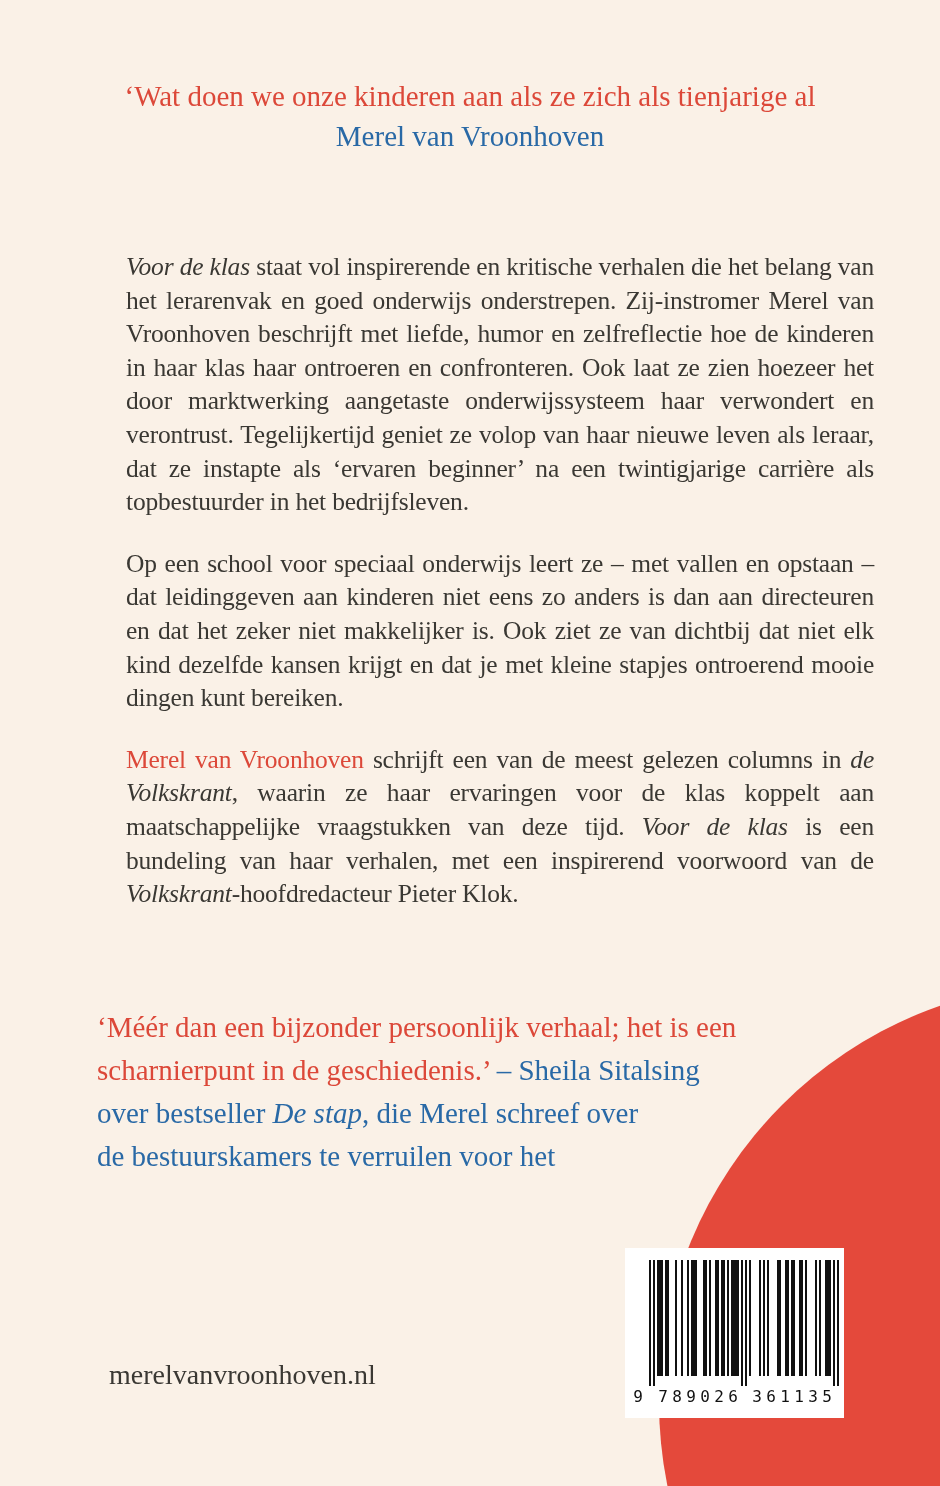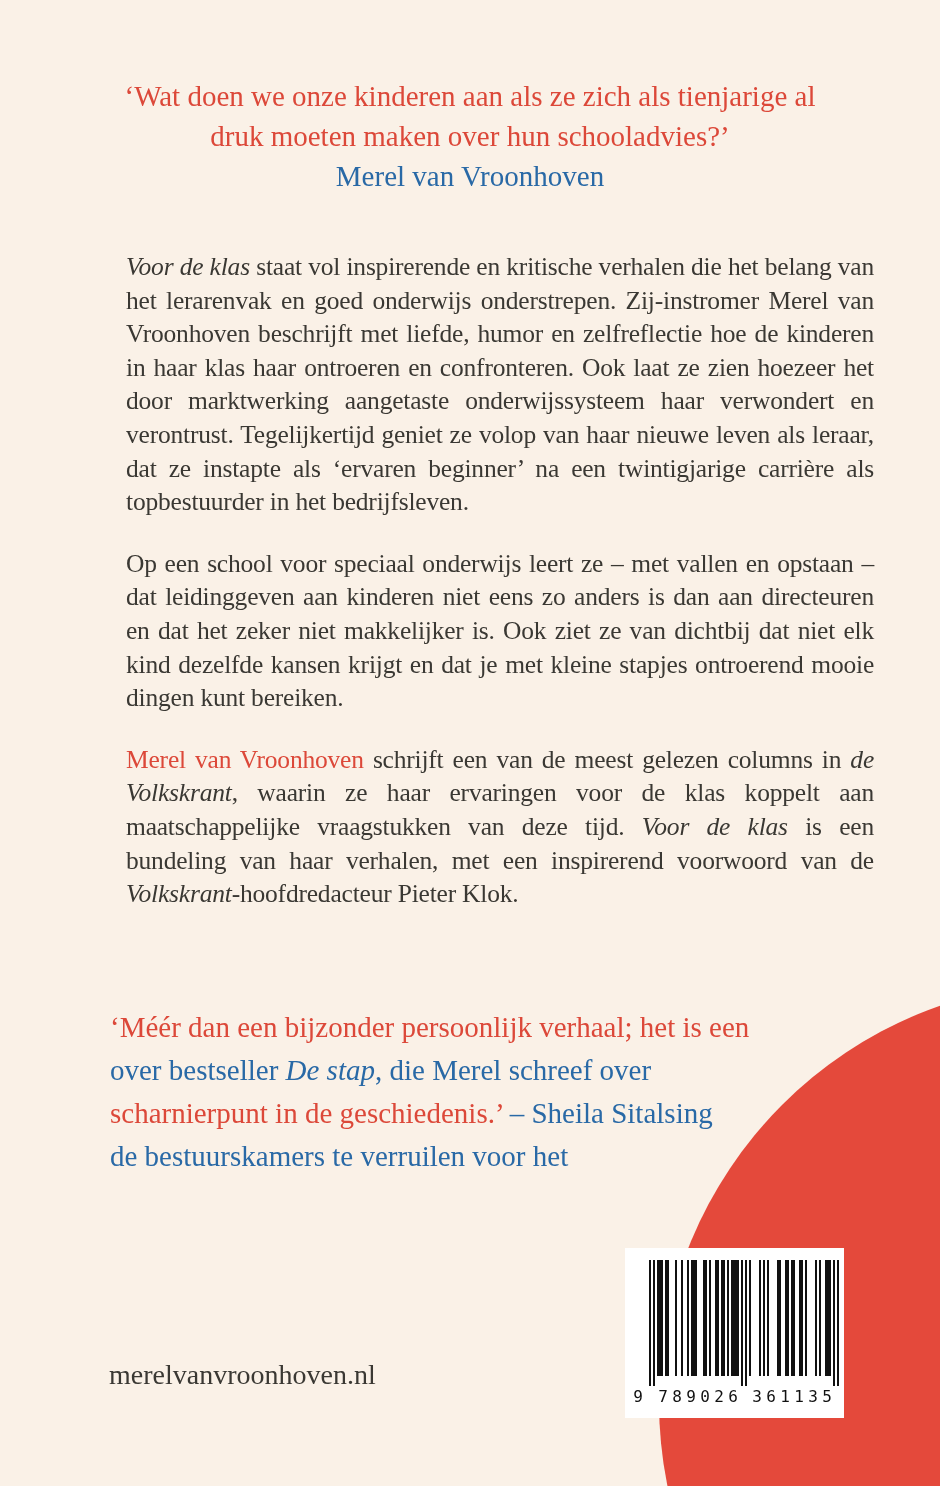--- a/index.html
+++ b/index.html
@@ -49,21 +49,21 @@
   .blurb p{
     text-align:justify;
     margin-bottom:28px;
   }
   .seg-italic{font-style:italic;}
   .seg-red{color:var(--red);}
   .seg-blue{color:var(--blue);}
   .seg-blue-italic{color:var(--blue);font-style:italic;}
   .review-quote{
     position:absolute;
-    left:110px;top:1006px;
+    left:97px;top:1006px;
     font-size:29px;line-height:43px;
     z-index:2;
   }
   .review-quote .rq-line{white-space:nowrap;}
   .barcode-box{
     position:absolute;
     left:625px;top:1248px;
     width:219px;height:170px;
     background:#ffffff;
     z-index:3;
@@ -85,34 +85,33 @@
 </style>
 </head>
 <body>
 
 <div class="cover">
 
   <div class="red-circle"></div>
 
   <header class="top-quote">
     <div class="tq-line">‘Wat doen we onze kinderen aan als ze zich als tienjarige al</div>
-    <div class="tq-line">druk moeten maken over hun schooladvies?’</div>
     <div class="tq-attr">Merel van Vroonhoven</div>
   </header>
 
   <main class="blurb" id="blurb">
       <p><span class="seg-italic">Voor de klas</span><span> staat vol inspirerende en kritische verhalen die het belang van het lerarenvak en goed onderwijs onderstrepen. Zij-instromer Merel van Vroonhoven beschrijft met liefde, humor en zelfreflectie hoe de kinderen in haar klas haar ontroeren en confronteren. Ook laat ze zien hoezeer het door marktwerking aangetaste onderwijssysteem haar verwondert en verontrust. Tegelijkertijd geniet ze volop van haar nieuwe leven als leraar, dat ze instapte als ‘ervaren beginner’ na een twintigjarige carrière als topbestuurder in het bedrijfsleven.</span></p>
       <p><span>Op een school voor speciaal onderwijs leert ze – met vallen en opstaan – dat leidinggeven aan kinderen niet eens zo anders is dan aan directeuren en dat het zeker niet makkelijker is. Ook ziet ze van dichtbij dat niet elk kind dezelfde kansen krijgt en dat je met kleine stapjes ontroerend mooie dingen kunt bereiken.</span></p>
       <p><span class="seg-red">Merel van Vroonhoven</span><span> schrijft een van de meest gelezen columns in </span><span class="seg-italic">de Volkskrant</span><span>, waarin ze haar ervaringen voor de klas koppelt aan maatschappelijke vraagstukken van deze tijd. </span><span class="seg-italic">Voor de klas</span><span> is een bundeling van haar verhalen, met een inspirerend voorwoord van de </span><span class="seg-italic">Volkskrant</span><span>-hoofdredacteur Pieter Klok.</span></p>
     </main>
 
   <section class="review-quote" id="review-quote">
       <div class="rq-line"><span class="seg-red">‘Méér dan een bijzonder persoonlijk verhaal; het is een</span></div>
+      <div class="rq-line"><span class="seg-red">scharnierpunt in de geschiedenis.’ </span><span class="seg-blue">– Sheila Sitalsing</span></div>
       <div class="rq-line"><span class="seg-blue">over bestseller </span><span class="seg-blue-italic">De stap</span><span class="seg-blue">, die Merel schreef over</span></div>
-      <div class="rq-line"><span class="seg-red">scharnierpunt in de geschiedenis.’ </span><span class="seg-blue">– Sheila Sitalsing</span></div>
       <div class="rq-line"><span class="seg-blue">de bestuurskamers te verruilen voor het</span></div>
     </section>
 
   <div class="barcode-box" id="barcode-box">
       <svg width="212" height="150" viewBox="0 0 212 150">
         <rect x="20" y="2" width="2" height="126" fill="#111"></rect>
         <rect x="24" y="2" width="2" height="126" fill="#111"></rect>
         <rect x="28" y="2" width="2" height="116" fill="#111"></rect>
         <rect x="30" y="2" width="2" height="116" fill="#111"></rect>
         <rect x="32" y="2" width="2" height="116" fill="#111"></rect>

